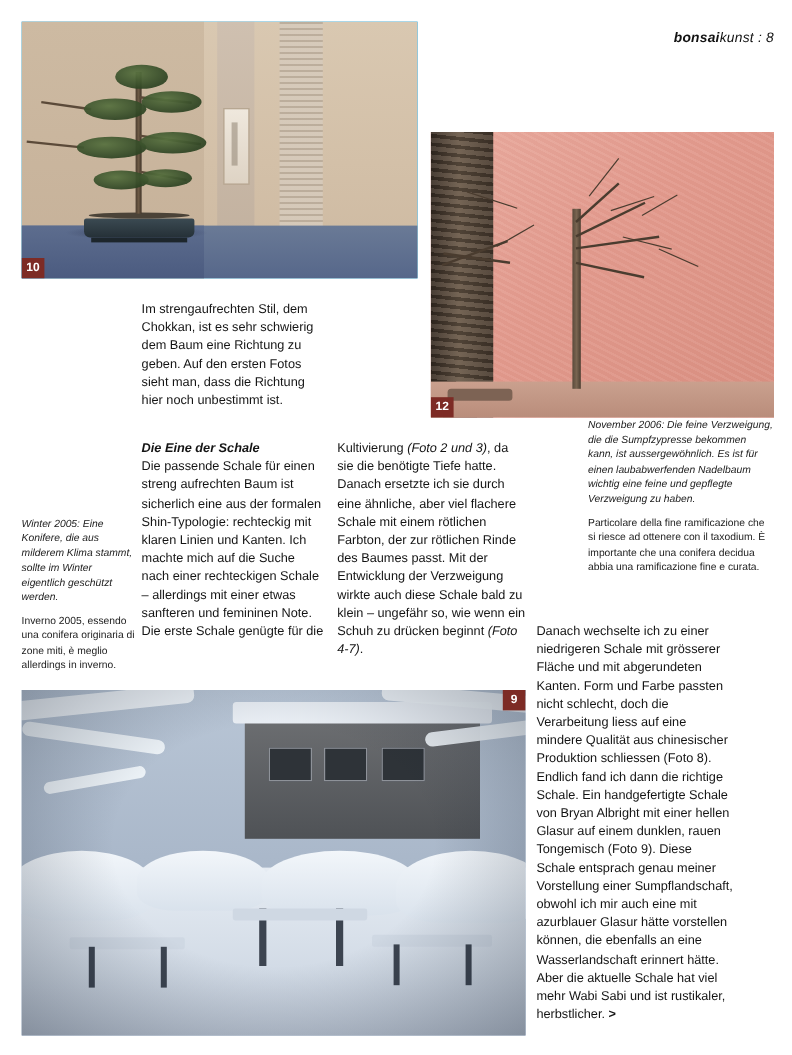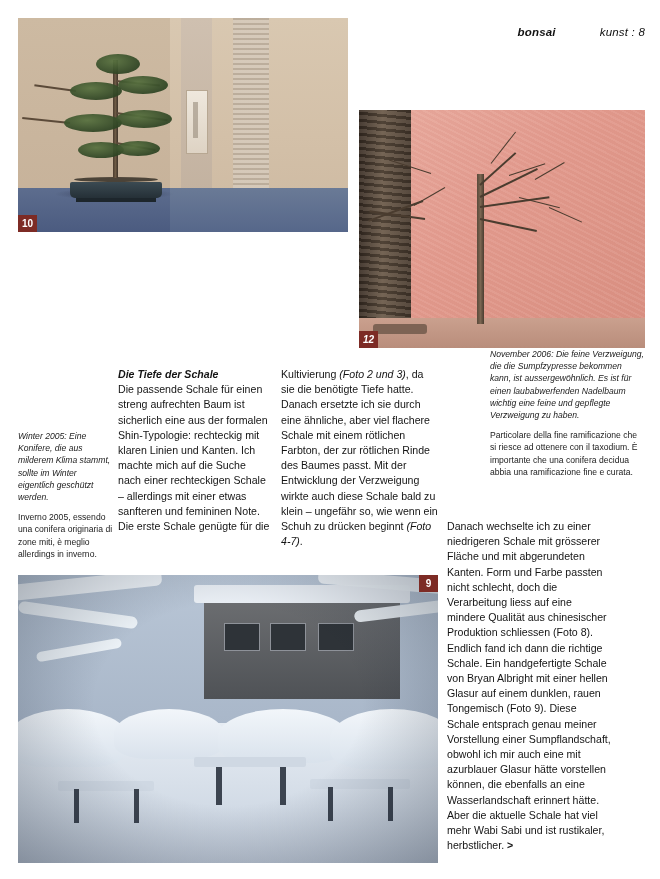--- a/index.html
+++ b/index.html
@@ -16,21 +16,21 @@
 
   
   .header{
     position:absolute;left:0;top:26px;width:645px;
     text-align:right;
     font-size:11.5px;
     letter-spacing:.2px;
     color:#111;
   }
   .header .brand{font-weight:bold;font-style:italic;}
-  .header .rest{font-style:italic;padding-left:44px;}
+  .header .rest{font-style:italic;}
 
   
   .photo{position:absolute;overflow:hidden;}
   .badge{
     position:absolute;
     width:19px;height:17px;
     background:#7d2b25;
     color:#fff;
     font-size:10px;
     font-weight:bold;
@@ -177,21 +177,21 @@
     <div class="twig" style="left:64px;bottom:146px;width:58px;height:2px;transform:rotate(160deg);"></div>
     <div class="twig" style="left:66px;bottom:128px;width:56px;height:2px;transform:rotate(188deg);"></div>
     <div class="twig" style="left:121px;bottom:162px;width:48px;height:2px;transform:rotate(-42deg);"></div>
     <div class="twig" style="left:150px;bottom:172px;width:38px;height:1px;transform:rotate(-18deg);"></div>
     <div class="twig" style="left:160px;bottom:150px;width:42px;height:1px;transform:rotate(14deg);"></div>
     <div class="twig" style="left:86px;bottom:160px;width:36px;height:1px;transform:rotate(150deg);"></div>
     <div class="twig" style="left:176px;bottom:168px;width:34px;height:1px;transform:rotate(-30deg);"></div>
     <div class="twig" style="left:132px;bottom:184px;width:40px;height:1px;transform:rotate(-52deg);"></div>
     <div class="twig" style="left:72px;bottom:174px;width:44px;height:1px;transform:rotate(198deg);"></div>
     <div class="twig" style="left:190px;bottom:140px;width:36px;height:1px;transform:rotate(24deg);"></div>
-    <div class="badge" style="left:0;bottom:0;font-style:italic;">12</div>
+    <div class="badge" style="left:0;bottom:0;">12</div>
   </div>
 
   <div class="photo" id="photo-11">
     <div class="sky"></div>
     <div class="house"></div>
     <div class="roof"></div>
     <div class="win" style="left:206px;top:48px;width:34px;height:26px;"></div>
     <div class="win" style="left:252px;top:48px;width:34px;height:26px;"></div>
     <div class="win" style="left:300px;top:48px;width:34px;height:26px;"></div>
     <div class="snowfield"></div>
@@ -221,23 +221,26 @@
   <div class="cap" style="left:18px;top:430px;width:96px;">
     <span class="de">Winter 2005: Eine Konifere, die aus milderem Klima stammt, sollte im Winter eigentlich geschützt werden.</span>
     <span class="it">Inverno 2005, essendo una conifera originaria di zone miti, è meglio allerdings in inverno.</span>
   </div>
 
   <div class="cap" style="left:490px;top:348px;width:155px;">
     <span class="de">November 2006: Die feine Verzweigung, die die Sumpfzypresse bekommen kann, ist aussergewöhnlich. Es ist für einen laubabwerfenden Nadelbaum wichtig eine feine und gepflegte Verzweigung zu haben.</span>
     <span class="it">Particolare della fine ramificazione che si riesce ad ottenere con il taxodium. È importante che una conifera decidua abbia una ramificazione fine e curata.</span>
   </div>
 
+  <div class="col" style="left:118px;top:251px;width:152px;">
+    <p>Im strengaufrechten Stil, dem Chokkan, ist es sehr schwierig dem Baum eine Richtung zu geben. Auf den ersten Fotos sieht man, dass die Richtung hier noch unbestimmt ist.</p>
+  </div>
 
   <div class="col" style="left:118px;top:367px;width:152px;">
-    <p class="head">Die Tiefe der Schale</p>
+    <p class="head">Die Eine der Schale</p>
     <p>Die passende Schale für einen streng aufrechten Baum ist sicherlich eine aus der formalen Shin-Typologie: rechteckig mit klaren Linien und Kanten. Ich machte mich auf die Suche nach einer rechteckigen Schale – allerdings mit einer etwas sanfteren und femininen Note. Die erste Schale genügte für die</p>
   </div>
 
   <div class="col" style="left:281px;top:367px;width:158px;">
     <p><span>Kultivierung </span><em>(Foto 2 und 3)</em><span>, da sie die benötigte Tiefe hatte. Danach ersetzte ich sie durch eine ähnliche, aber viel flachere Schale mit einem rötlichen Farbton, der zur rötlichen Rinde des Baumes passt. Mit der Entwicklung der Verzweigung wirkte auch diese Schale bald zu klein – ungefähr so, wie wenn ein Schuh zu drücken beginnt </span><em>(Foto 4-7)</em><span>.</span></p>
   </div>
 
   <div class="col" style="left:447px;top:519px;width:164px;">
     <p><span>Danach wechselte ich zu einer niedrigeren Schale mit grösserer Fläche und mit abgerundeten Kanten. Form und Farbe passten nicht schlecht, doch die Verarbeitung liess auf eine mindere Qualität aus chinesischer Produktion schliessen (Foto 8). Endlich fand ich dann die richtige Schale. Ein handgefertigte Schale von Bryan Albright mit einer hellen Glasur auf einem dunklen, rauen Tongemisch (Foto 9). Diese Schale entsprach genau meiner Vorstellung einer Sumpflandschaft, obwohl ich mir auch eine mit azurblauer Glasur hätte vorstellen können, die ebenfalls an eine Wasserlandschaft erinnert hätte. Aber die aktuelle Schale hat viel mehr Wabi Sabi und ist rustikaler, herbstlicher. </span><span class="arrow">&gt;</span></p>
   </div>

